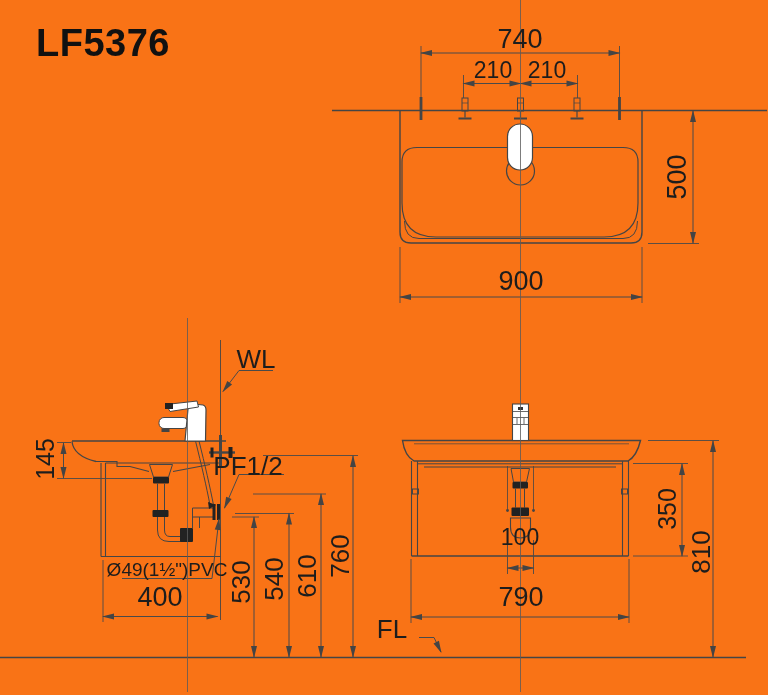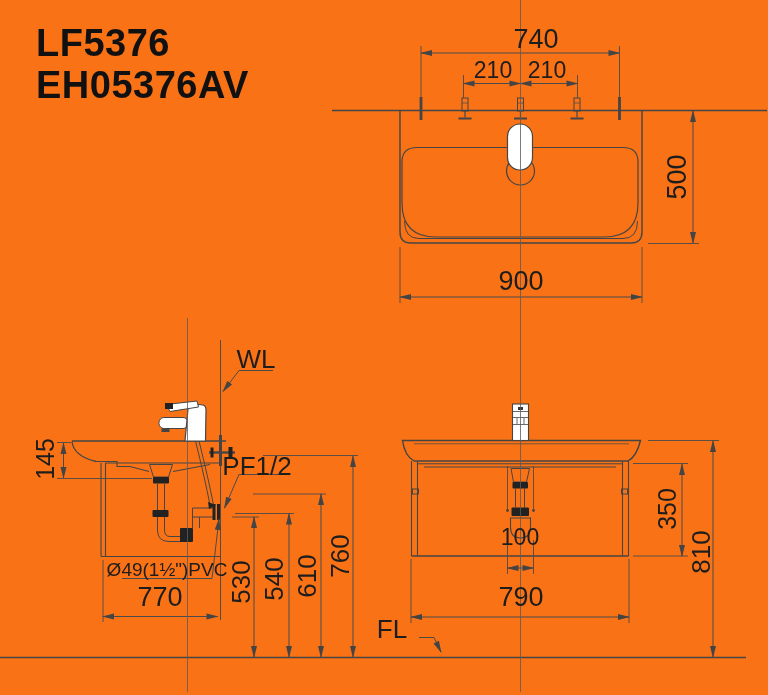--- a/index.html
+++ b/index.html
@@ -198,33 +198,32 @@
 
   <line x1="0" y1="657.5" x2="746" y2="657.5" stroke="#454545" stroke-width="1.5"></line>
 
   <g stroke="#5a5a5a" stroke-width=".8">
     <line x1="520.5" y1="0" x2="520.5" y2="692"></line>
     <line x1="187.5" y1="318" x2="187.5" y2="692"></line>
   </g>
 </svg>
 
 <div class="title" style="left:36px;top:24px;font-size:38px">LF5376</div>
-<div class="title" style="left:36px;top:66px;font-size:38px">EH05376AV</div>
-
-<div class="lbl fs27" style="left:536px;top:39px">740</div>
+
+<div class="lbl fs27" style="left:520px;top:39px">740</div>
 <div class="lbl fs23" style="left:493px;top:70px">210</div>
 <div class="lbl fs23" style="left:547px;top:70px">210</div>
 <div class="lbl rot fs27" style="left:677px;top:177px">500</div>
 <div class="lbl fs27" style="left:521px;top:281px">900</div>
 
 <div class="lbl rot fs25" style="left:45px;top:459px">145</div>
 <div class="lbl fs22" style="left:256px;top:359px">WL</div>
-<div class="lbl fs22" style="left:257px;top:466px">PF1/2</div>
+<div class="lbl fs22" style="left:248px;top:466px">PF1/2</div>
 <div class="lbl fs19" style="left:167px;top:569px">Ø49(1½")PVC</div>
-<div class="lbl fs27" style="left:160px;top:597px">770</div>
+<div class="lbl fs27" style="left:160px;top:597px">400</div>
 <div class="lbl rot fs26" style="left:241px;top:582px">530</div>
 <div class="lbl rot fs26" style="left:274px;top:579px">540</div>
 <div class="lbl rot fs26" style="left:307px;top:576px">610</div>
 <div class="lbl rot fs26" style="left:340px;top:556px">760</div>
 
 <div class="lbl rot fs25" style="left:667px;top:509px">350</div>
 <div class="lbl rot fs26" style="left:701px;top:552px">810</div>
 <div class="lbl fs23" style="left:520px;top:537px">100</div>
 <div class="lbl fs27" style="left:521px;top:597px">790</div>
 <div class="lbl fs22" style="left:392px;top:629px">FL</div>

